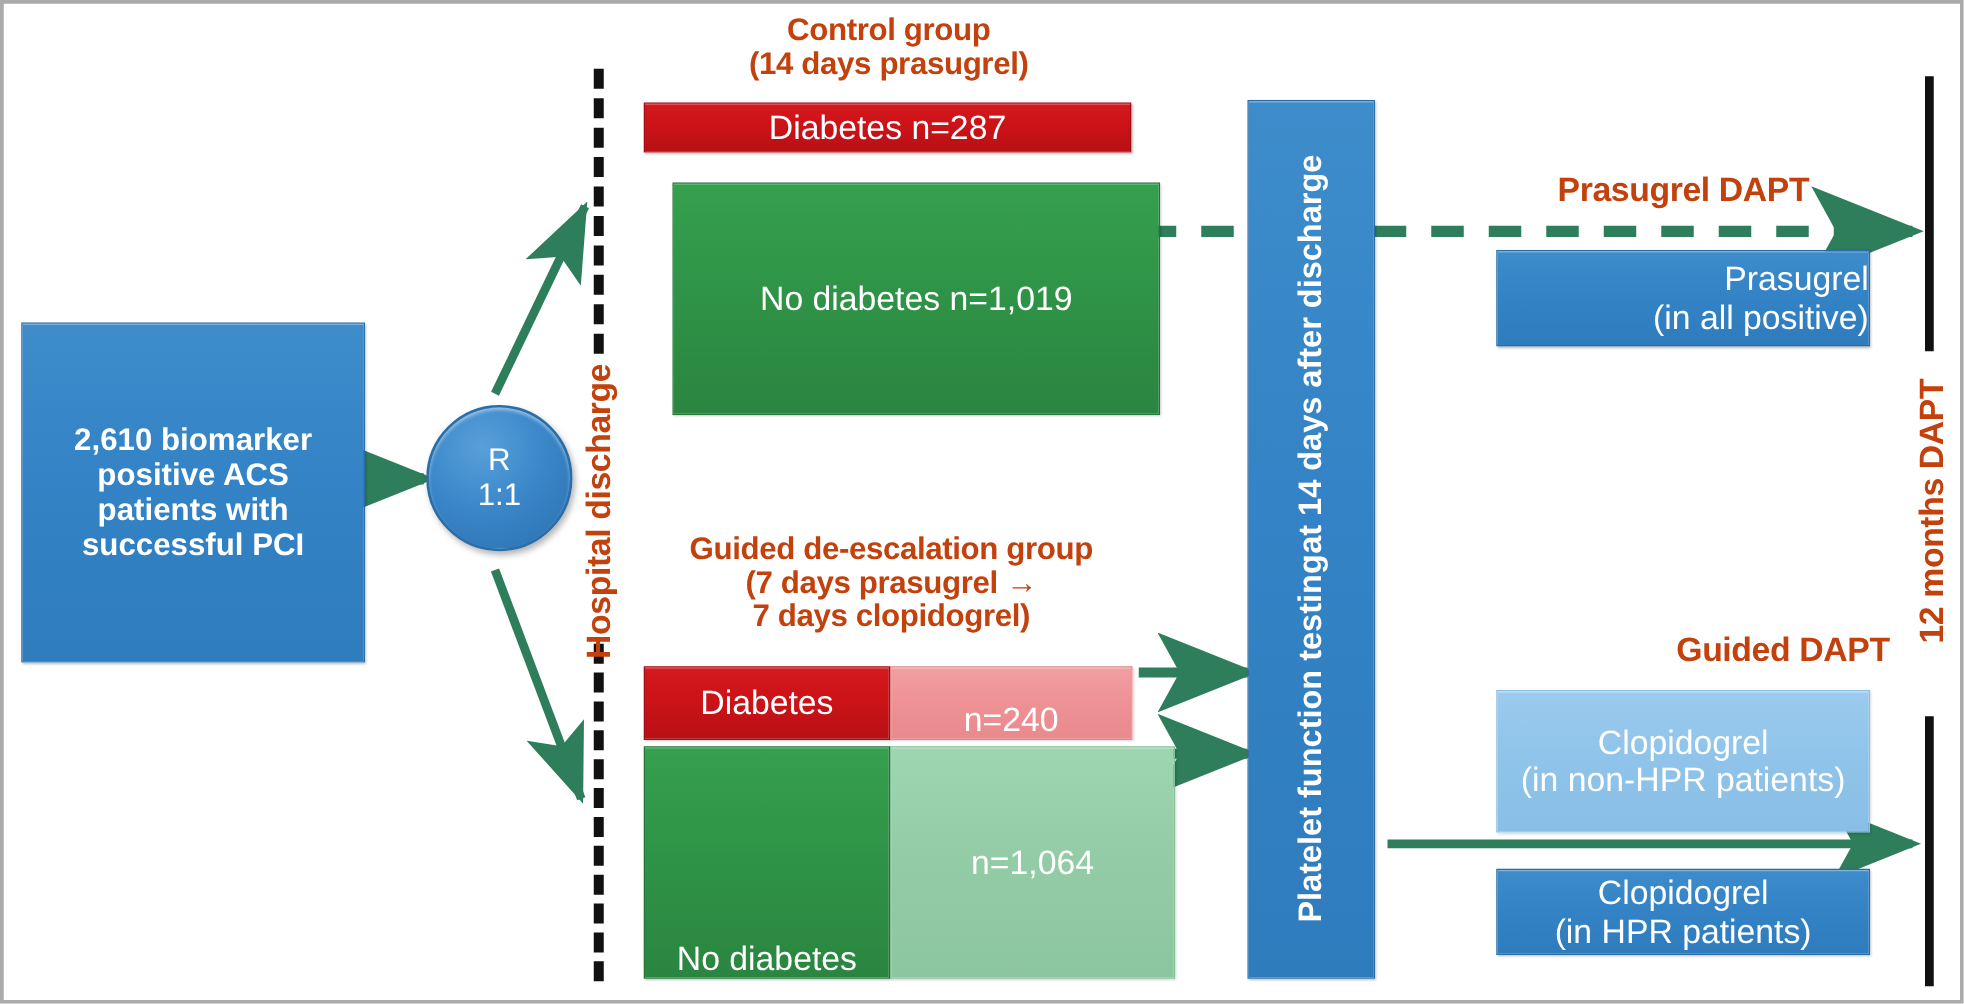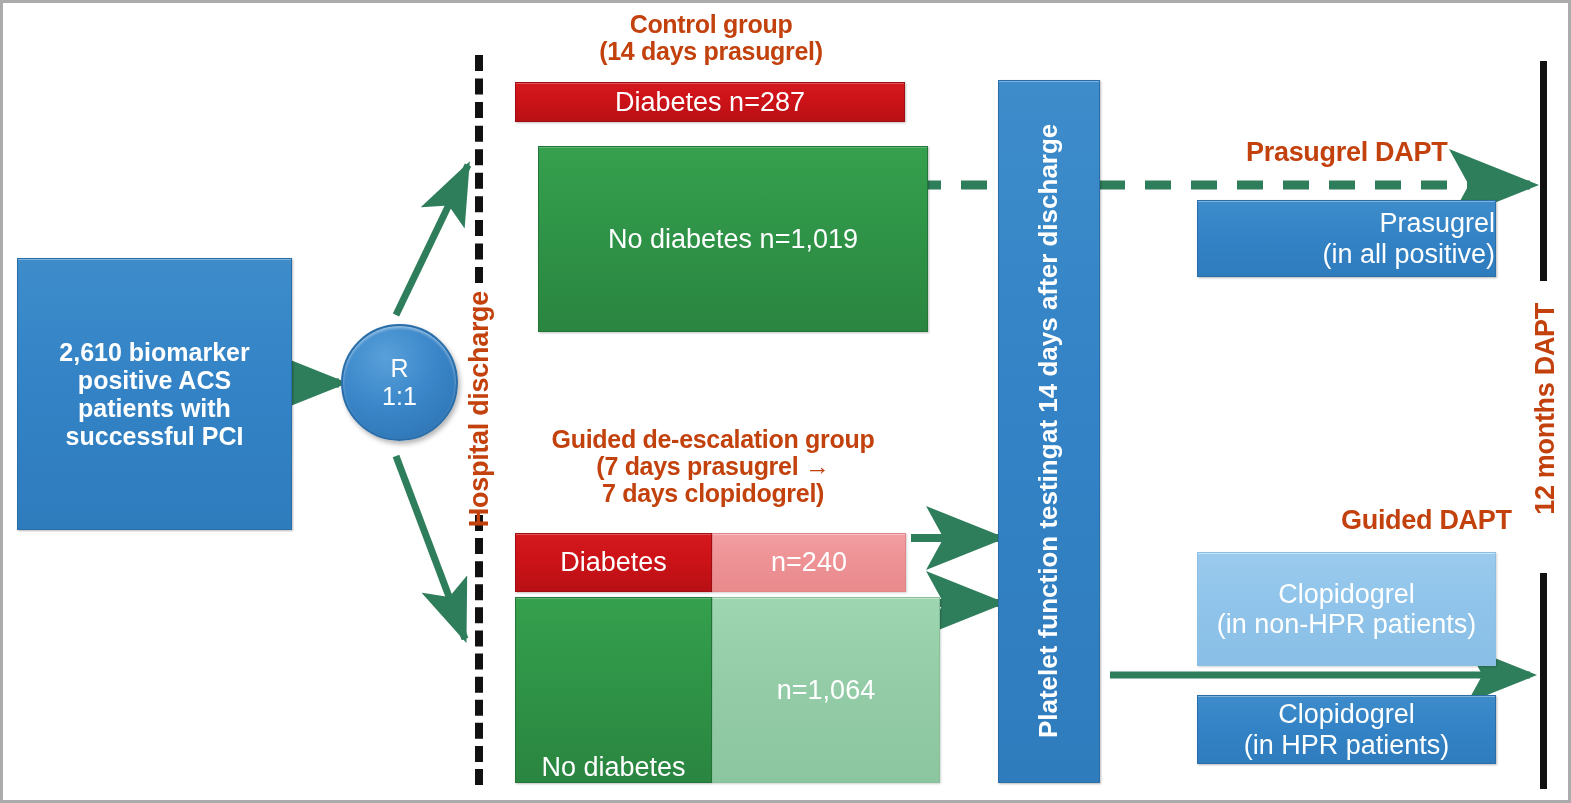--- a/index.html
+++ b/index.html
@@ -50,20 +50,21 @@
     background:linear-gradient(180deg,#35a04e 0%,#2f9447 45%,#2a8540 100%);
     border:1px solid #24753a;
     box-shadow:inset 0 1px 0 rgba(255,255,255,.22),
                1px 1px 2px rgba(0,0,0,.25);
   }
   .lightred-box{
     background:linear-gradient(180deg,#f29fa2 0%,#ee9295 45%,#e98a8d 100%);
     border:1px solid #e08588;
     box-shadow:inset 0 1px 0 rgba(255,255,255,.35),
                1px 1px 2px rgba(0,0,0,.18);
+    align-items:flex-end;
   }
   .lightgreen-box{
     background:linear-gradient(180deg,#9fd6b2 0%,#93cca7 45%,#8cc6a0 100%);
     border:1px solid #87bf9a;
     box-shadow:inset 0 1px 0 rgba(255,255,255,.35),
                1px 1px 2px rgba(0,0,0,.18);
   }
   .lightblue-box{
     background:linear-gradient(180deg,#9bcbee 0%,#90c4ea 45%,#89bee6 100%);
     border:1px solid #8cbfe3;

